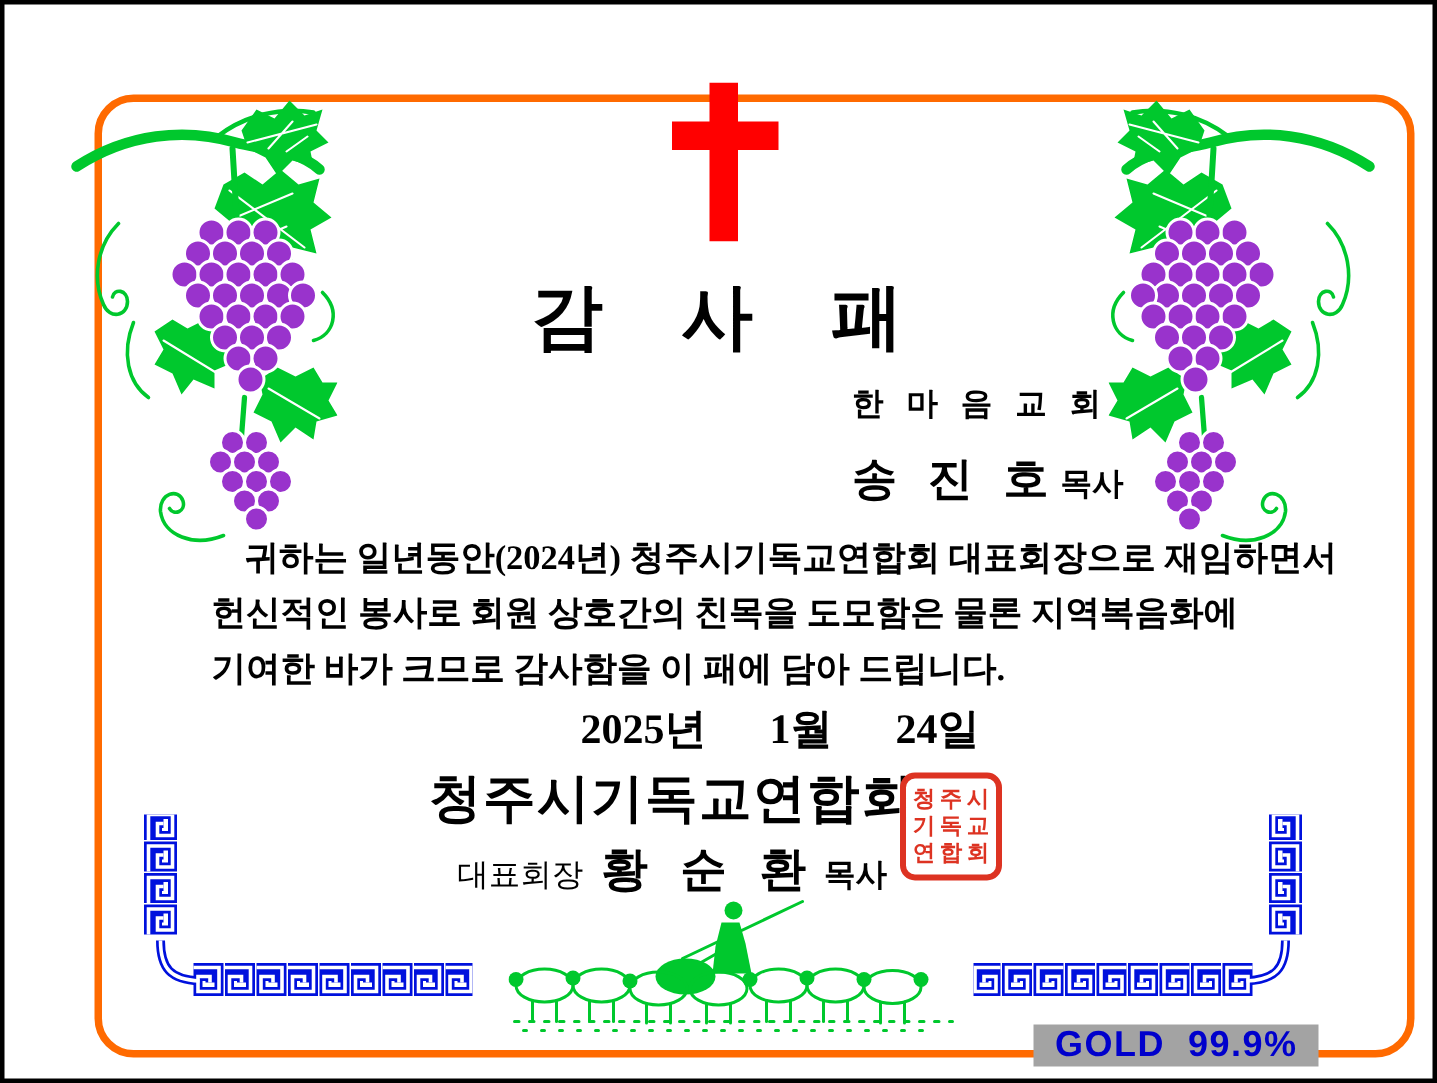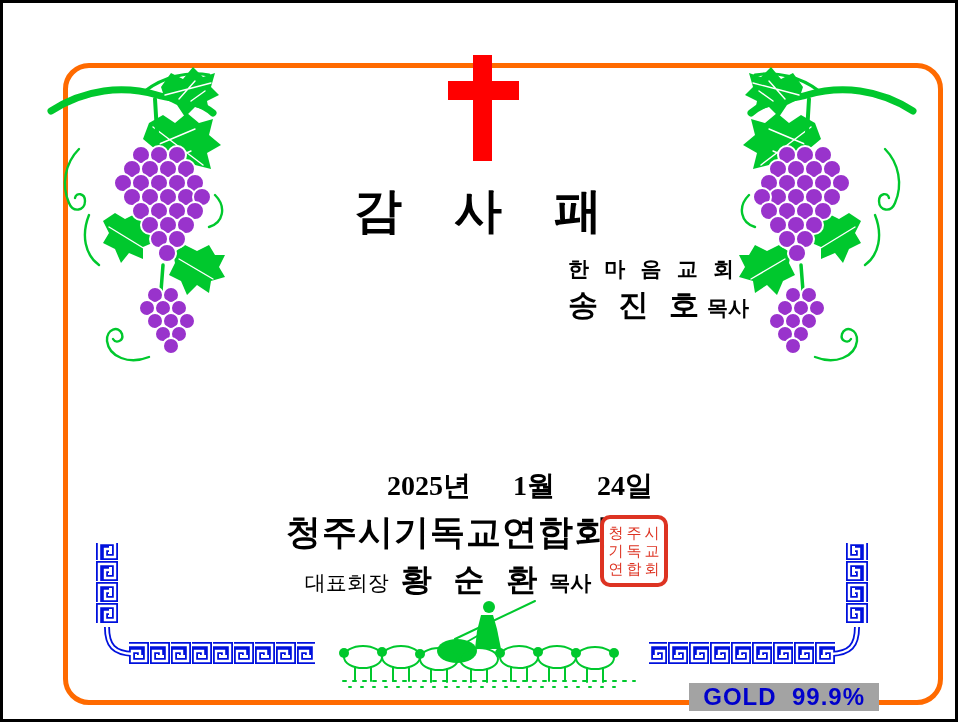--- a/index.html
+++ b/index.html
@@ -28,40 +28,40 @@
     font-weight:bold;color:var(--gold-text);letter-spacing:1px;white-space:pre;
   }
   .cross-wrap{position:absolute;left:445px;top:52px;}
   .fl-red{fill:var(--cross-red);}
   .title{
     position:absolute;left:0;top:176px;width:100%;text-align:center;
     font-size:48px;font-weight:bold;letter-spacing:2px;word-spacing:36px;white-space:pre;
   }
   .recipient{position:absolute;left:565px;top:252px;width:285px;text-align:left;}
   .recipient .church{font-size:21px;font-weight:bold;word-spacing:10px;white-space:pre;}
-  .recipient .nameline{margin-top:2px;white-space:pre;}
+  .recipient .nameline{margin-top:16px;white-space:pre;}
   .recipient .name{font-size:30px;font-weight:bold;word-spacing:13px;}
   .recipient .suffix{font-size:21px;font-weight:bold;margin-left:8px;}
   .bodytext{position:absolute;left:138px;top:350px;width:700px;font-size:23px;font-weight:bold;line-height:37px;}
   .bodytext div{white-space:nowrap;}
   .bodytext .line1{text-indent:22px;}
   .dateline{
     position:absolute;left:0;top:464px;width:100%;text-align:center;
     font-size:28px;font-weight:bold;word-spacing:14px;white-space:pre;margin-left:41px;
   }
   .issuer{position:absolute;left:0;top:506px;width:890px;text-align:center;}
   .issuer .org{font-size:35px;font-weight:bold;letter-spacing:1px;}
   .issuer .roleline{margin-top:3px;white-space:pre;}
   .issuer .role{font-size:21px;font-weight:normal;}
   .issuer .iname{font-size:31px;font-weight:bold;margin:12px 12px;word-spacing:14px;}
   .issuer .isuffix{font-size:21px;font-weight:bold;}
   .seal{
     position:absolute;left:597px;top:512px;width:68px;height:72px;box-sizing:border-box;
     border:4px solid var(--seal-red);border-radius:10px;color:var(--seal-red);
-    display:flex;flex-direction:column;justify-content:center;align-items:center;font-weight:normal;
+    display:flex;flex-direction:column;justify-content:center;align-items:center;font-weight:bold;
   }
   .seal div{font-size:15px;line-height:18px;letter-spacing:3px;text-indent:3px;}
   
   .grapes-left{position:absolute;left:42px;top:62px;}
   .grapes-right{position:absolute;left:736px;top:62px;}
   .grapes-right svg{transform:scaleX(-1);}
   .meander-left{position:absolute;left:92px;top:540px;}
   .meander-right{position:absolute;left:646px;top:540px;}
   .meander-right svg{transform:scaleX(-1);}
   .shepherd{position:absolute;left:336px;top:592px;}
@@ -177,20 +177,25 @@
     </svg>
   </div>
 
   <div class="title">감 사 패</div>
 
   <div class="recipient">
     <div class="church">한 마 음 교 회</div>
     <div class="nameline"><span class="name">송 진 호</span><span class="suffix">목사</span></div>
   </div>
 
+  <div class="bodytext">
+    <div class="line1">귀하는 일년동안(2024년) 청주시기독교연합회 대표회장으로 재임하면서</div>
+    <div>헌신적인 봉사로 회원 상호간의 친목을 도모함은 물론 지역복음화에</div>
+    <div>기여한 바가 크므로 감사함을 이 패에 담아 드립니다.</div>
+  </div>
 
   <div class="dateline">2025년  1월  24일</div>
 
   <div class="issuer">
     <div class="org">청주시기독교연합회</div>
     <div class="roleline"><span class="role">대표회장</span><span class="iname">황 순 환</span><span class="isuffix">목사</span></div>
   </div>
 
   <div class="seal">
     <div>청주시</div>

